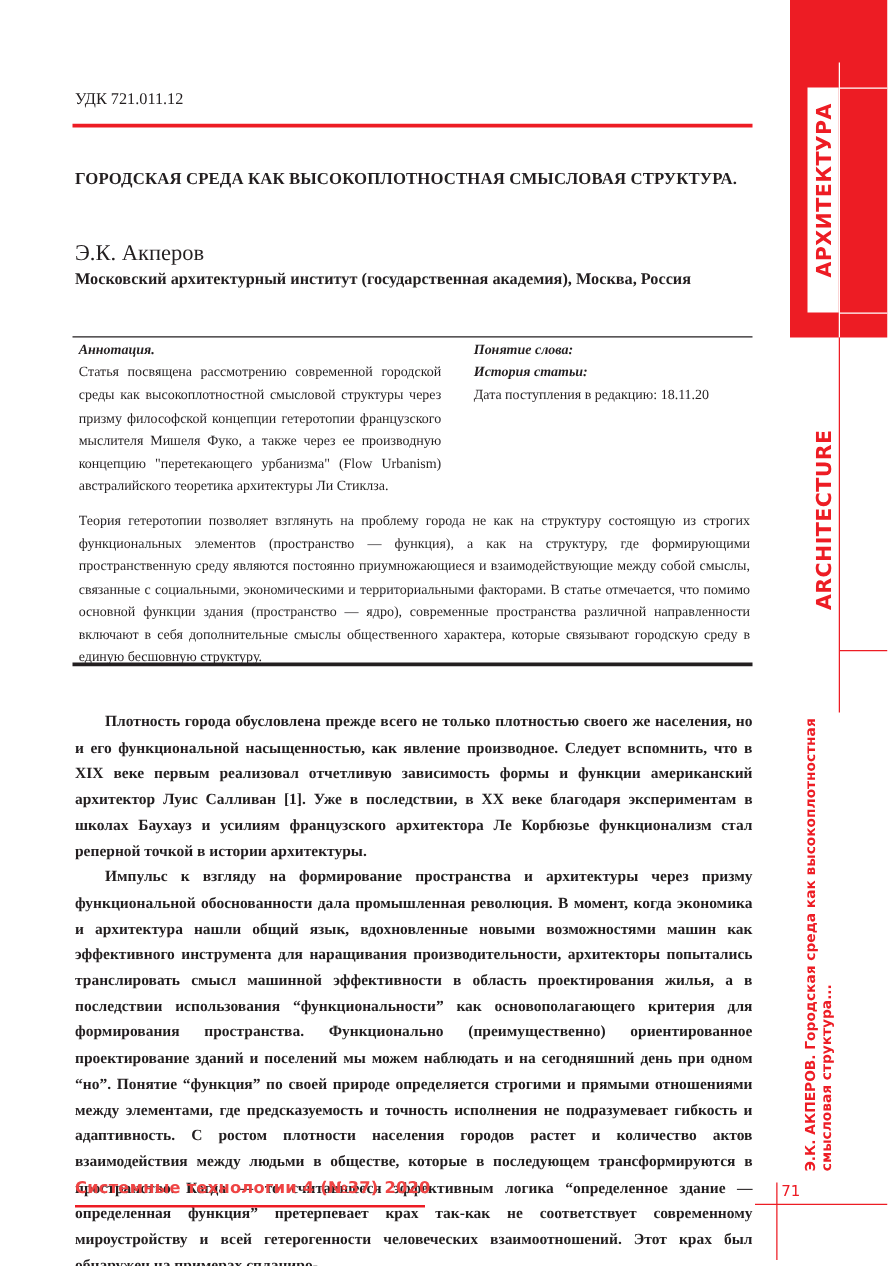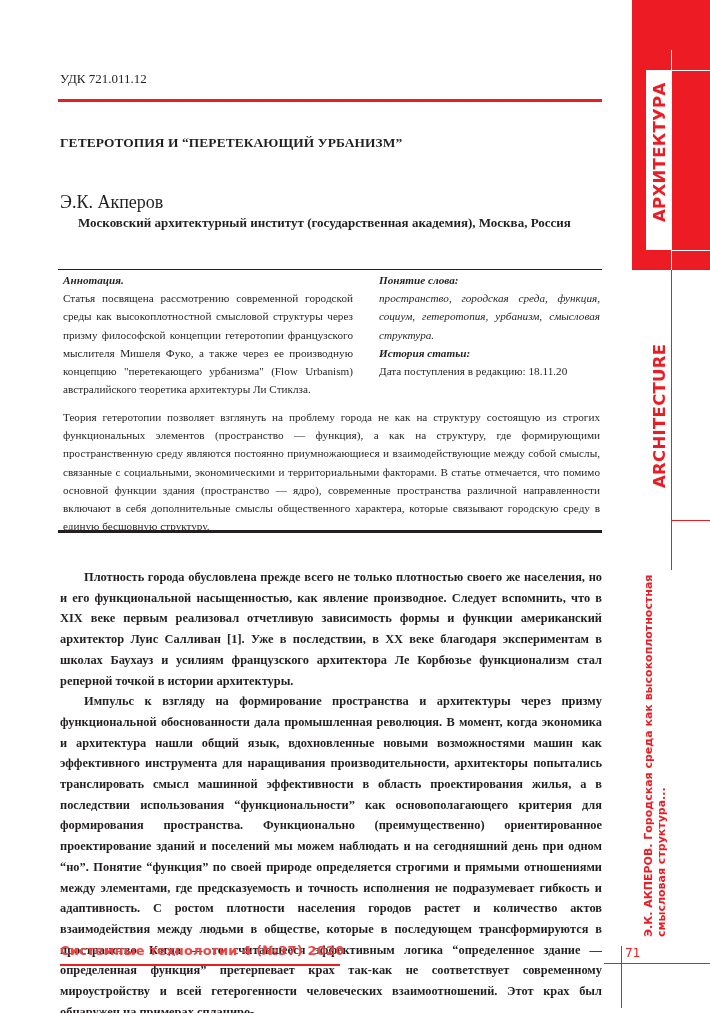--- a/index.html
+++ b/index.html
@@ -3,21 +3,21 @@
 <meta charset="utf-8">
 <style>
   html, body { margin: 0; padding: 0; }
   body { width: 710px; height: 1013px; position: relative; background: #ffffff; overflow: hidden;
          font-family: "Liberation Serif", "DejaVu Serif", serif; color: #231f20; }
   .abs { position: absolute; }
   .udk { left: 60px; top: 71px; font-size: 13px; }
   .red-rule { left: 58px; top: 99px; width: 544px; height: 3px; background: #ED1C24; }
   .title { left: 60px; top: 131px; width: 545px; font-size: 13.4px; font-weight: bold; line-height: 23px; letter-spacing: 0.1px; }
   .author { left: 60px; top: 192px; font-size: 18px; font-weight: normal; }
-  .affil { left: 60px; top: 215px; font-size: 13px; font-weight: bold; white-space: nowrap; margin-left: 18px; }
+  .affil { left: 60px; top: 215px; font-size: 13px; font-weight: bold; white-space: nowrap; }
 
   .box-top { left: 58px; top: 269px; width: 544px; height: 1px; background: #231f20; }
   .box-bottom { left: 58px; top: 530px; width: 544px; height: 3px; background: #231f20; }
 
   .small { font-size: 11.2px; line-height: 18.2px; }
   .abs-col { left: 63px; top: 271px; width: 290px; text-align: justify; }
   .abs-col .h, .kw-col .h { font-weight: bold; font-style: italic; }
   .kw-col { left: 379px; top: 271px; width: 221px; text-align: justify; }
   .kw-col .it { font-style: italic; }
   .abs-cont { left: 63px; top: 408px; width: 537px; text-align: justify; text-align-last: left; }
@@ -60,33 +60,32 @@
 <div class="abs rl-h"></div>
 <div class="vert sect-ru">АРХИТЕКТУРА</div>
 <div class="vert sect-en">ARCHITECTURE</div>
 <div class="vert run1">Э.К. АКПЕРОВ. Городская среда как высокоплотностная</div>
 <div class="vert run2">смысловая структура...</div>
 
 <div class="abs udk">УДК 721.011.12</div>
 <div class="abs red-rule"></div>
 
 <div class="abs title">
-  <div>ГЕТЕРОТОПИЯ И “ПЕРЕТЕКАЮЩИЙ УРБАНИЗМ”</div>
+  <div>ГОРОДСКАЯ СРЕДА КАК ВЫСОКОПЛОТНОСТНАЯ СМЫСЛОВАЯ СТРУКТУРА.</div>
 </div>
 <div class="abs author">Э.К. Акперов</div>
 <div class="abs affil">Московский архитектурный институт (государственная академия), Москва, Россия</div>
 
 <div class="abs box-top"></div>
 <div class="abs abs-col small">
   <div class="h">Аннотация.</div>
   <div>Статья посвящена рассмотрению современной городской среды как высокоплотностной смысловой структуры через призму философской концепции гетеротопии французского мыслителя Мишеля Фуко, а также через ее производную концепцию "перетекающего урбанизма" (Flow Urbanism) австралийского теоретика архитектуры Ли Стиклза.</div>
 </div>
 <div class="abs kw-col small">
   <div class="h">Понятие слова:</div>
-  <div class="it">пространство, городская среда, функция, социум, гетеротопия, урбанизм, смысловая структура.</div>
   <div class="h">История статьи:</div>
   <div>Дата поступления в редакцию: 18.11.20</div>
 </div>
 <div class="abs abs-cont small">Теория гетеротопии позволяет взглянуть на проблему города не как на структуру состоящую из строгих функциональных элементов (пространство — функция), а как на структуру, где формирующими пространственную среду являются постоянно приумножающиеся и взаимодействующие между собой смыслы, связанные с социальными, экономическими и территориальными факторами. В статье отмечается, что помимо основной функции здания (пространство — ядро), современные пространства различной направленности включают в себя дополнительные смыслы общественного характера, которые связывают городскую среду в единую бесшовную структуру.</div>
 <div class="abs box-bottom"></div>
 
 <div class="abs body-text">
   <p>Плотность города обусловлена прежде всего не только плотностью своего же населения, но и его функциональной насыщенностью, как явление производное. Следует вспомнить, что в XIX веке первым реализовал отчетливую зависимость формы и функции американский архитектор Луис Салливан [1]. Уже в последствии, в XX веке благодаря экспериментам в школах Баухауз и усилиям французского архитектора Ле Корбюзье функционализм стал реперной точкой в истории архитектуры.</p>
   <p>Импульс к взгляду на формирование пространства и архитектуры через призму функциональной обоснованности  дала промышленная революция. В момент, когда экономика и архитектура нашли общий язык, вдохновленные новыми возможностями машин как эффективного инструмента для наращивания производительности, архитекторы попытались транслировать смысл машинной эффективности в область проектирования жилья, а в последствии использования “функциональности” как основополагающего критерия для формирования пространства. Функционально (преимущественно) ориентированное проектирование зданий и поселений мы можем наблюдать и на сегодняшний день при одном “но”. Понятие “функция” по своей природе определяется строгими и прямыми отношениями между элементами, где предсказуемость и точность исполнения не подразумевает гибкость и адаптивность. С ростом плотности населения городов растет и количество актов взаимодействия между людьми в обществе, которые в последующем трансформируются в пространство. Когда — то считавшееся эффективным логика “определенное здание — определенная функция” претерпевает крах так-как не соответствует современному мироустройству и всей гетерогенности человеческих взаимоотношений. Этот крах был обнаружен на примерах спланиро-</p>
 </div>

